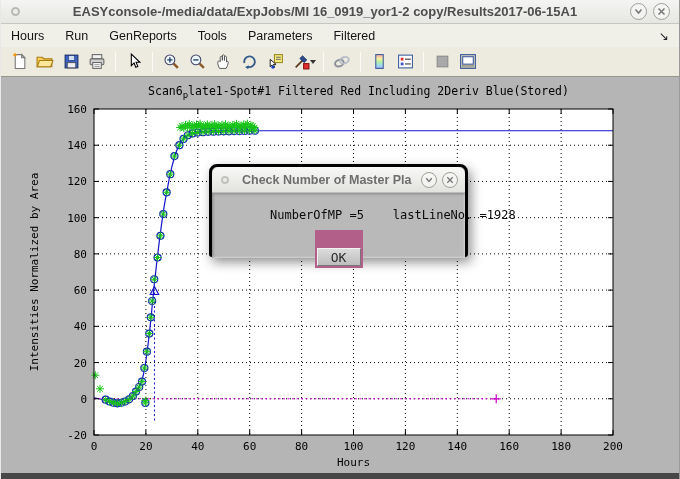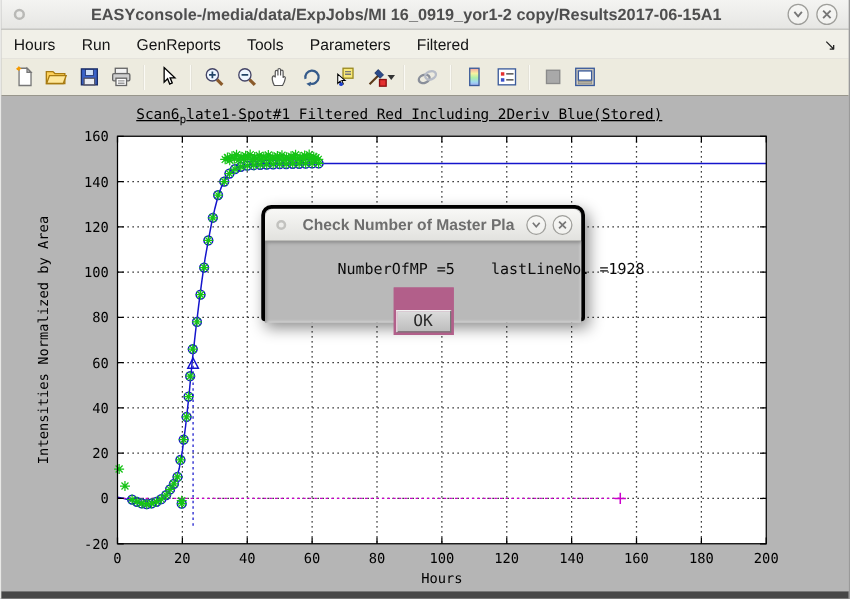--- a/index.html
+++ b/index.html
@@ -27,22 +27,22 @@
   
   .toolbar{height:30px;flex:0 0 30px;background:#edebdf;border-bottom:1px solid #98968c;
     display:flex;align-items:center;padding-left:5px;}
   .ticon{width:26px;height:24px;display:flex;align-items:center;justify-content:center;flex:0 0 auto;}
   .tsep{width:1px;height:20px;background:#aaa89c;border-right:1px solid #fbfaf5;margin:0 5px;flex:0 0 auto;}
   .caret{width:0;height:0;border-left:3.5px solid transparent;border-right:3.5px solid transparent;
     border-top:4px solid #333;margin:0 2px 0 -4px;}
   
   .figure{position:relative;flex:1 1 auto;background:#b5b5b5;}
   .figure svg{position:absolute;left:0;top:0;}
-  .chart-title{position:absolute;left:108px;width:519px;top:7px;
-    font:11.5px "DejaVu Sans Mono",monospace;color:#000;white-space:nowrap;text-decoration:underline;}
+  .chart-title{position:absolute;left:98px;width:519px;top:7px;text-align:center;
+    font:11.5px "DejaVu Sans Mono",monospace;color:#000;white-space:nowrap;}
   .chart-title sub{font-size:9px;}
   .bottomstrip{height:6px;flex:0 0 6px;background:#474747;}
   
   .dialog{position:absolute;left:208px;top:164px;width:259px;height:93px;
     background:#b9b9b9;border:3px solid #000000;border-radius:8px 8px 3px 3px;
     box-shadow:3px 5px 12px rgba(0,0,0,.45);z-index:5;}
   .dlg-titlebar{height:26px;background:linear-gradient(#f8f8f6,#e2e2df);
     border-radius:7px 7px 0 0;display:flex;align-items:center;position:relative;border-bottom:1px solid #bdbdb9;}
   .dlg-circle{width:8px;height:8px;border:2px solid #c2c2bf;border-radius:50%;margin-left:9px;flex:0 0 auto;}
   .dlg-title{font-weight:bold;font-size:12.5px;color:#6e6e6e;margin-left:13px;

